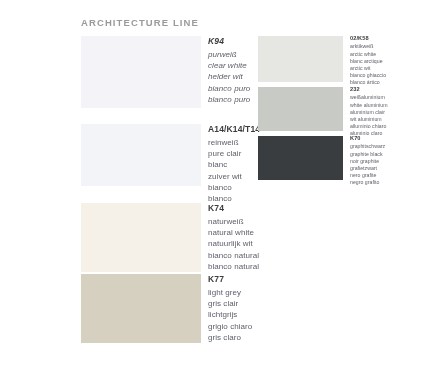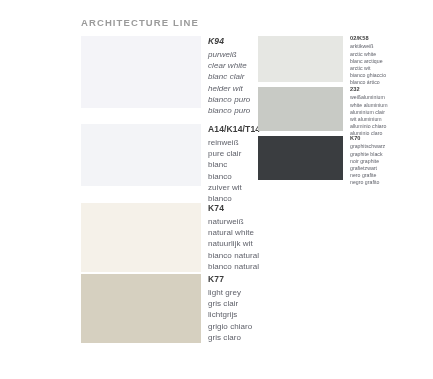--- a/index.html
+++ b/index.html
@@ -121,37 +121,36 @@
   <div id="primary-colors"></div>
   <div id="secondary-colors"></div>
 
 <div class="primary-row" style="left: 81px; top: 36px; width: 199px; height: 72px; font-style: italic;">
       <div class="primary-swatch" style="background: rgb(244, 244, 248); width: 120px; height: 72px;"></div>
       <div class="primary-text">
         <div class="code">K94</div>
         <ul class="names">
           <li>purweiß</li>
           <li>clear white</li>
-          <li>blanc clair</li>
           <li>helder wit</li>
           <li>bianco puro</li>
           <li>blanco puro</li>
         </ul>
       </div>
     </div>
     <div class="primary-row" style="left: 81px; top: 124px; width: 199px; height: 62px;">
       <div class="primary-swatch" style="background: rgb(243, 244, 247); width: 120px; height: 62px;"></div>
       <div class="primary-text">
         <div class="code">A14/K14/T14</div>
         <ul class="names">
           <li>reinweiß</li>
           <li>pure clair</li>
           <li>blanc</li>
+          <li>zuiver wit</li>
           <li>bianco</li>
-          <li>zuiver wit</li>
           <li>blanco</li>
         </ul>
       </div>
     </div>
     <div class="primary-row" style="left: 81px; top: 203px; width: 199px; height: 69px;">
       <div class="primary-swatch" style="background: rgb(245, 241, 233); width: 120px; height: 69px;"></div>
       <div class="primary-text">
         <div class="code">K74</div>
         <ul class="names">
           <li>naturweiß</li>

